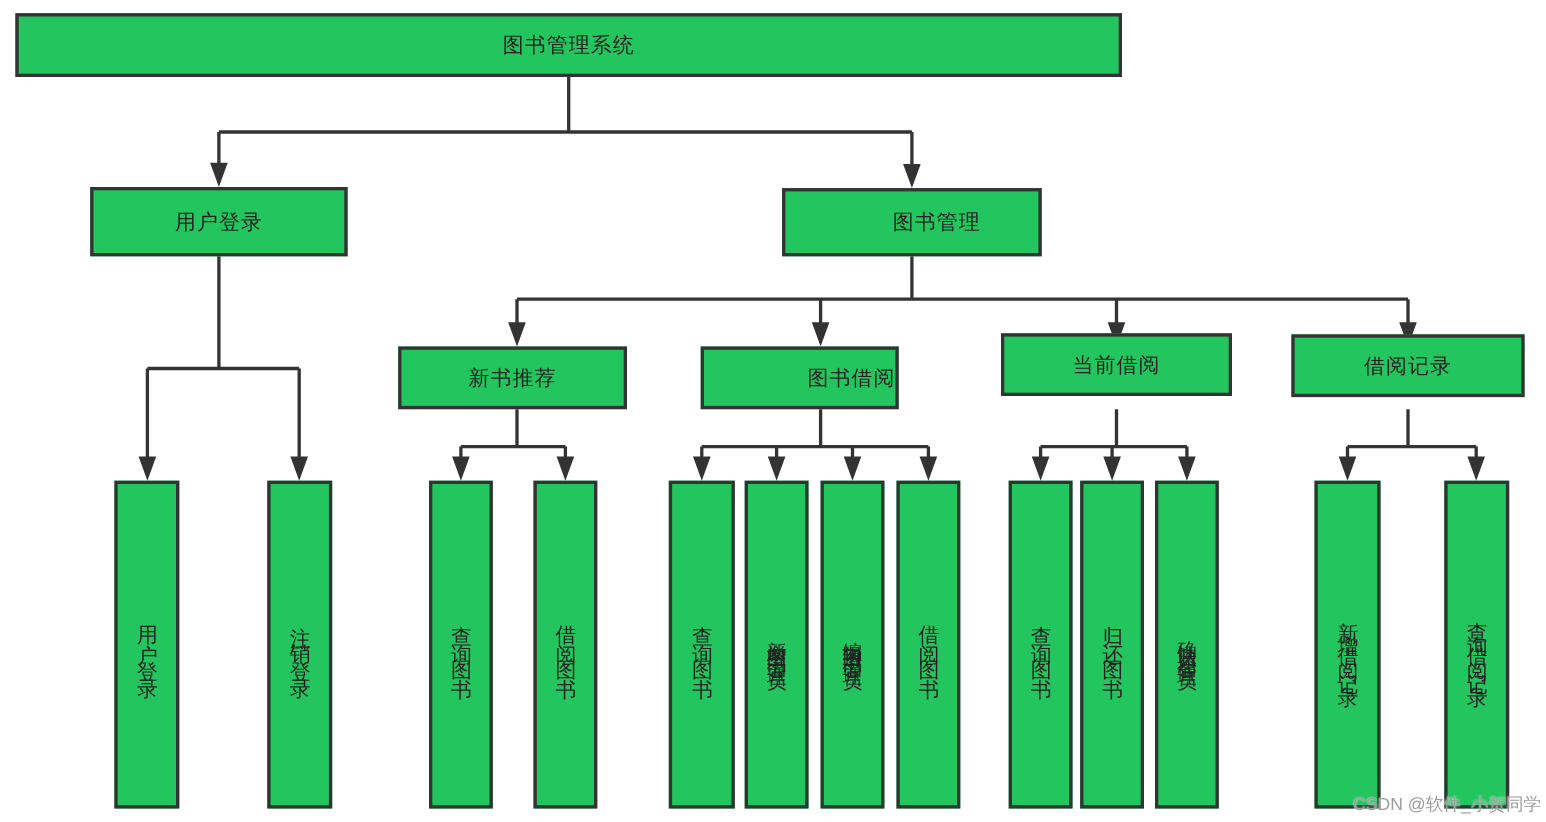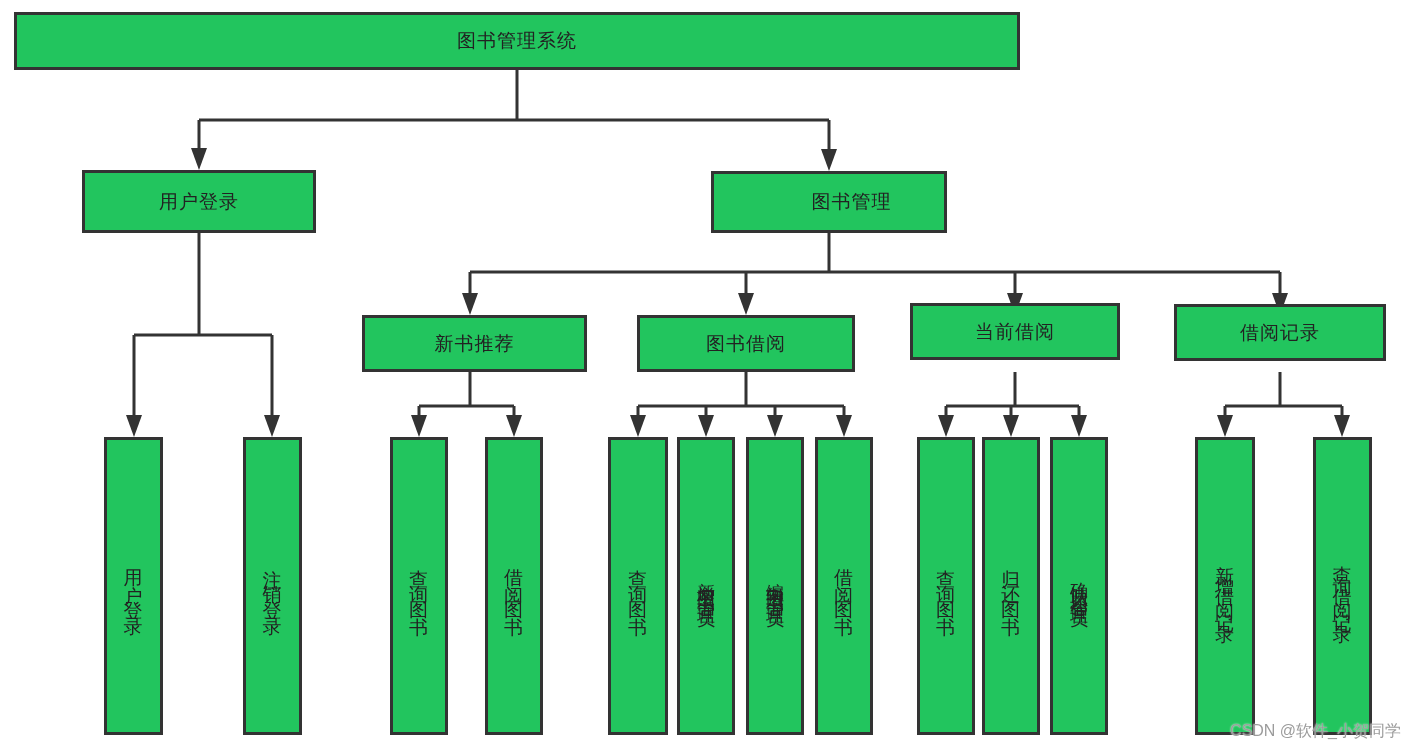--- a/index.html
+++ b/index.html
@@ -128,24 +128,24 @@
     <span class="hlabel">图书管理系统</span>
   </div>
 
   <div class="box" style="left:82px; top:170px; width:234px; height:63px;">
     <span class="hlabel">用户登录</span>
   </div>
   <div class="box" style="left:711px; top:171px; width:236px; height:62px;padding-left:45px;">
     <span class="hlabel">图书管理</span>
   </div>
 
-  <div class="box" style="left:362px; top:315px; width:225px; height:57px;">
+  <div class="box" style="left:362px; top:315px; width:208px; height:57px;">
     <span class="hlabel">新书推荐</span>
   </div>
-  <div class="box" style="left:637px; top:315px; width:218px; height:57px;">
+  <div class="box" style="left:637px; top:315px; width:180px; height:57px;justify-content:flex-end;">
     <span class="hlabel">图书借阅</span>
   </div>
   <div class="box" style="left:910px; top:303px; width:210px; height:57px;">
     <span class="hlabel">当前借阅</span>
   </div>
   <div class="box" style="left:1174px; top:304px; width:212px; height:57px;">
     <span class="hlabel">借阅记录</span>
   </div>
 
   <div class="box" style="left:104px; top:437px; width:59px; height:298px;">

